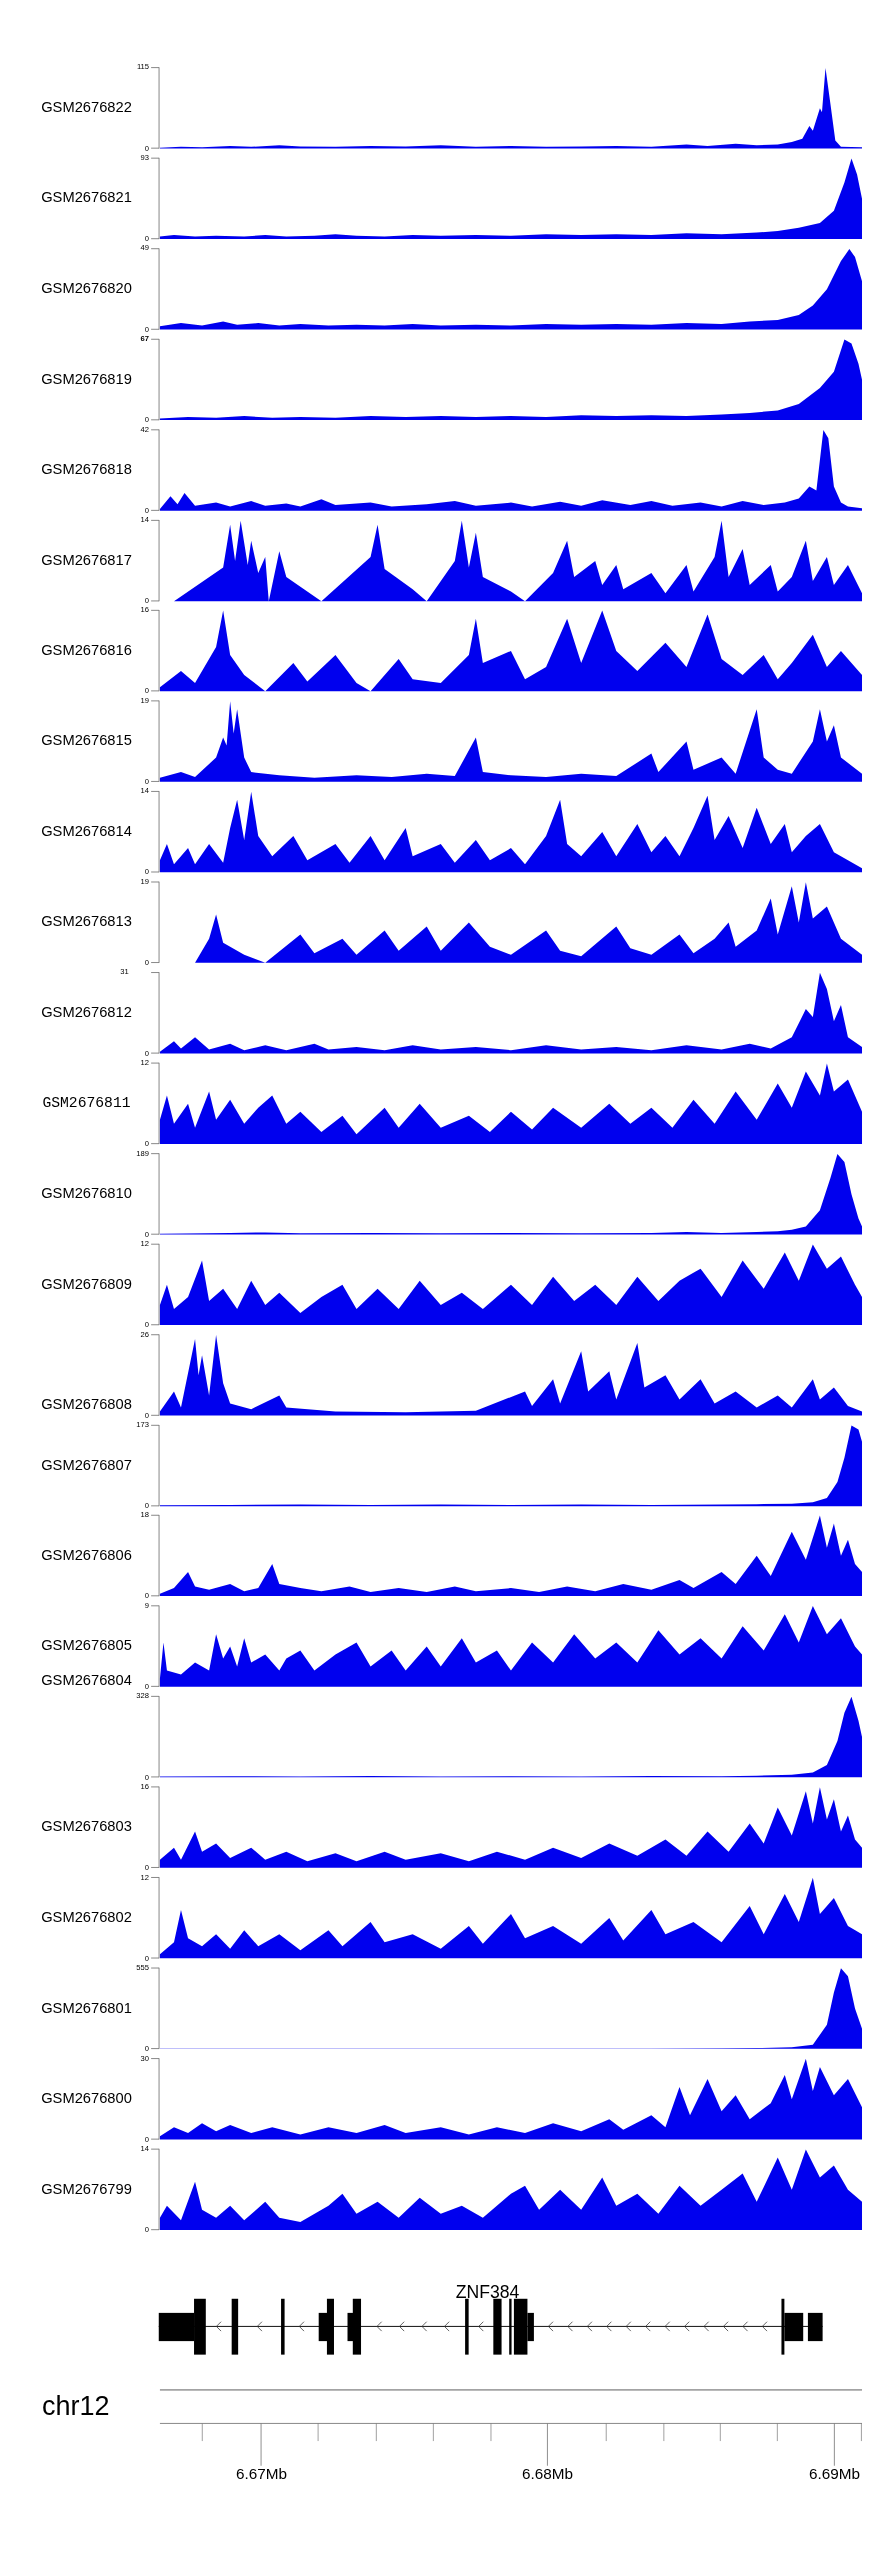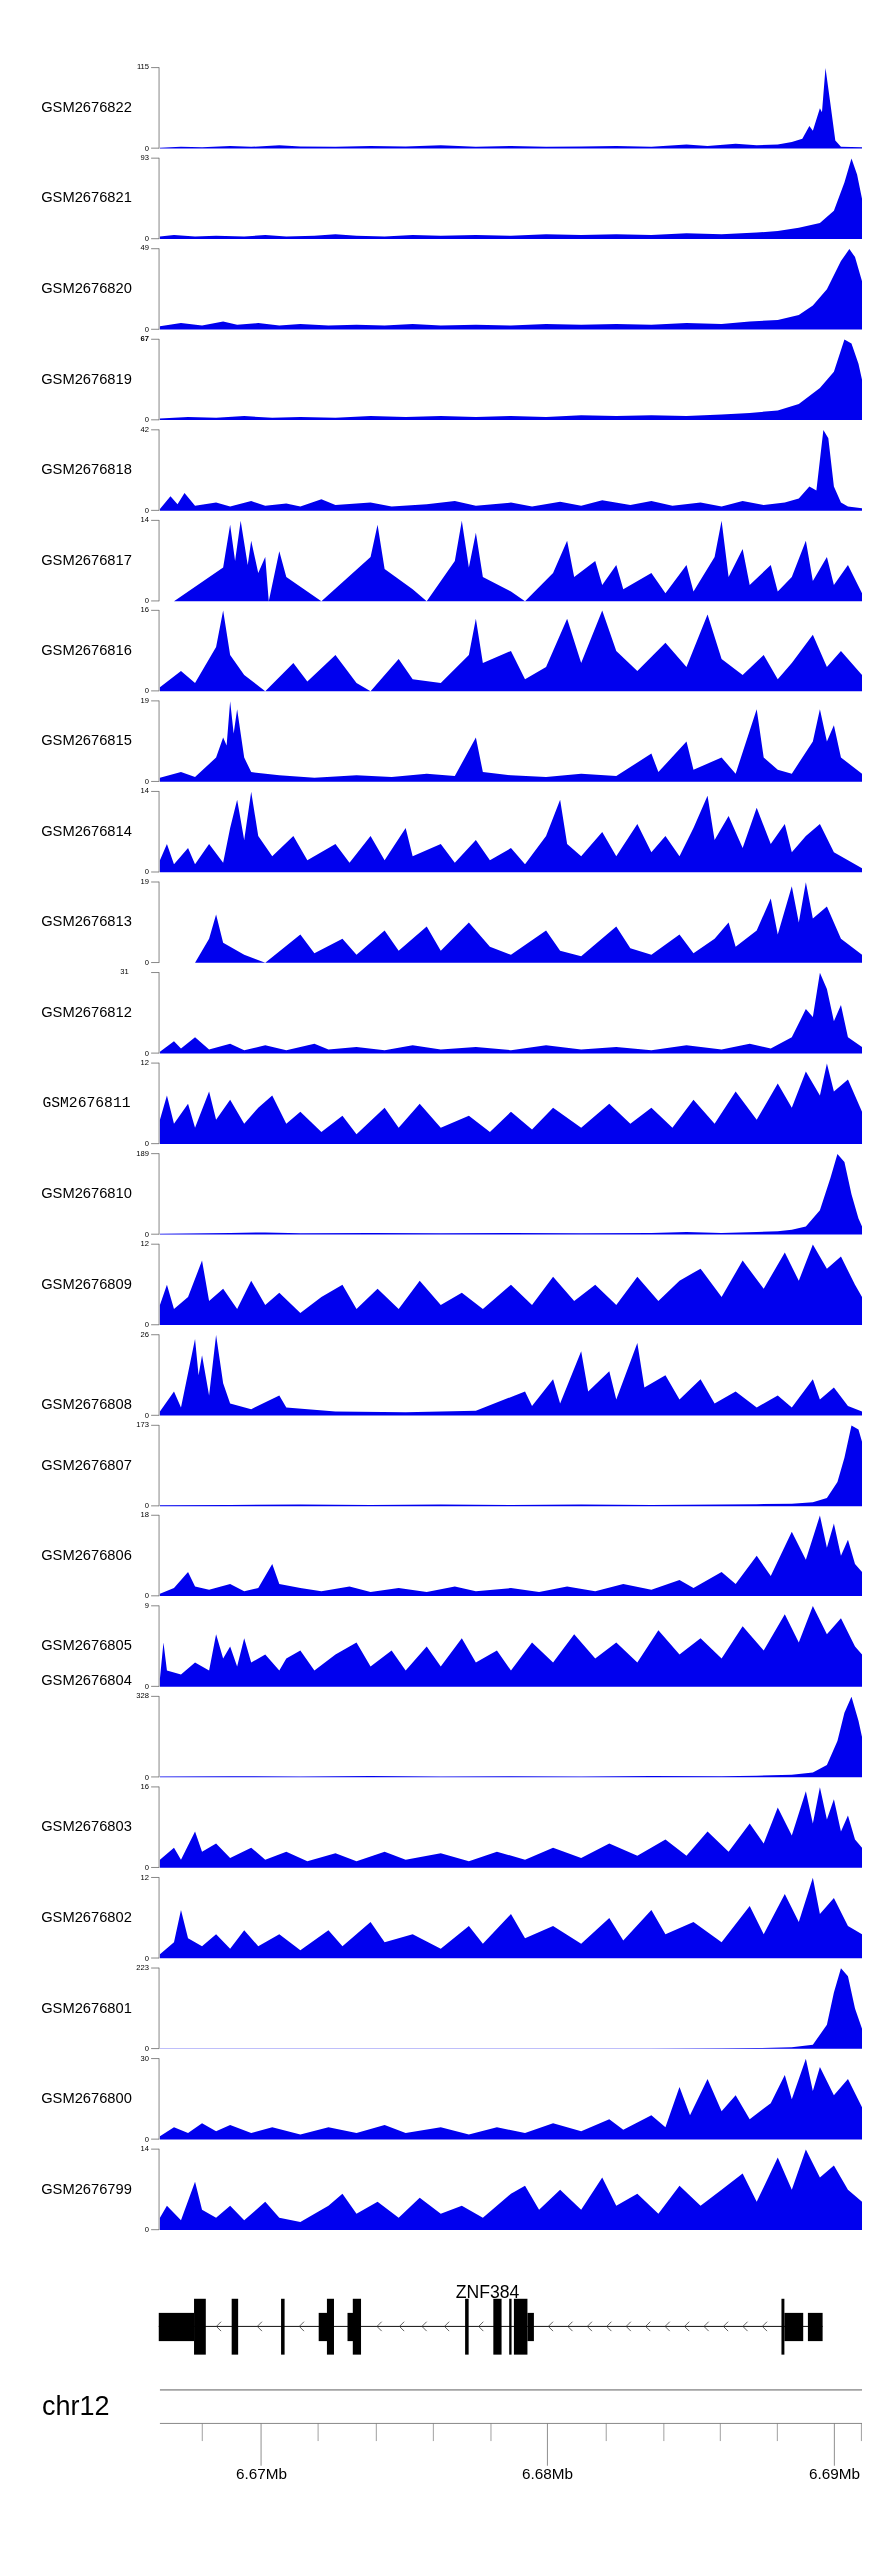--- a/index.html
+++ b/index.html
@@ -225,21 +225,21 @@
       <div class="abs sample-label" style="top: 1636px; margin-top: 36px;">GSM2676804</div>
       <div class="abs yaxis-label" style="top: 1691px;">328</div>
       <div class="abs yaxis-label" style="top: 1773px;">0</div>
       <div class="abs sample-label" style="top: 1818px;">GSM2676803</div>
       <div class="abs yaxis-label" style="top: 1782px;">16</div>
       <div class="abs yaxis-label" style="top: 1863px;">0</div>
       <div class="abs sample-label" style="top: 1909px;">GSM2676802</div>
       <div class="abs yaxis-label" style="top: 1873px;">12</div>
       <div class="abs yaxis-label" style="top: 1954px;">0</div>
       <div class="abs sample-label" style="top: 2000px;">GSM2676801</div>
-      <div class="abs yaxis-label" style="top: 1963px;">223</div>
+      <div class="abs yaxis-label" style="top: 1963px;">555</div>
       <div class="abs yaxis-label" style="top: 2044px;">0</div>
       <div class="abs sample-label" style="top: 2090px;">GSM2676800</div>
       <div class="abs yaxis-label" style="top: 2054px;">30</div>
       <div class="abs yaxis-label" style="top: 2135px;">0</div>
       <div class="abs sample-label" style="top: 2181px;">GSM2676799</div>
       <div class="abs yaxis-label" style="top: 2144px;">14</div>
       <div class="abs yaxis-label" style="top: 2225px;">0</div>
       <div class="abs tick-label" style="left: 226px; top: 2466px;">6.67Mb</div>
       <div class="abs tick-label" style="left: 512px; top: 2466px;">6.68Mb</div>
       <div class="abs tick-label" style="left: 799px; top: 2466px;">6.69Mb</div>

